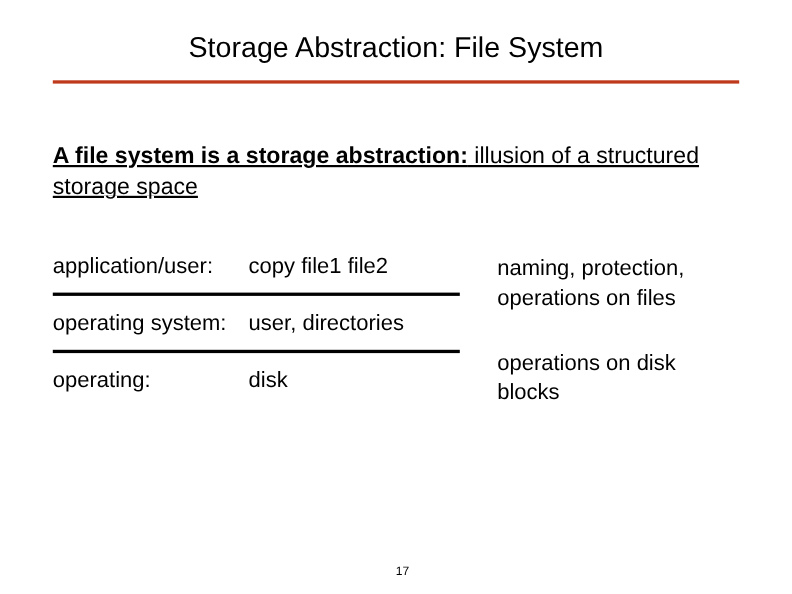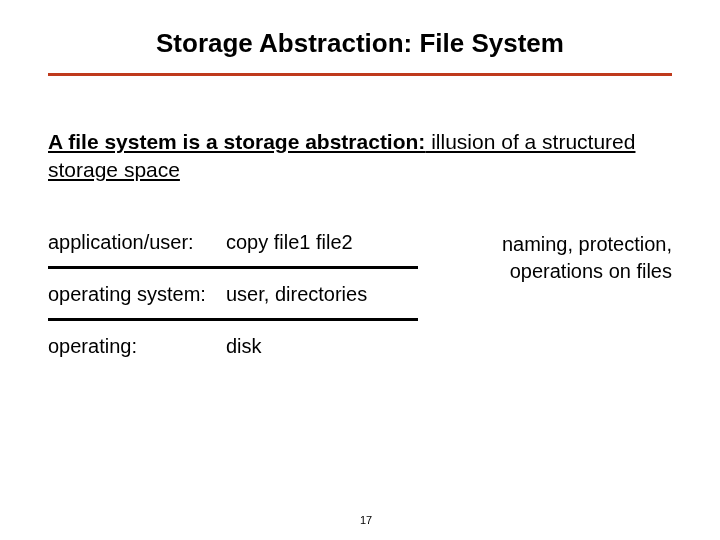--- a/index.html
+++ b/index.html
@@ -1,24 +1,24 @@
 <!DOCTYPE html>
 <html><head>
 <meta charset="utf-8">
 <style>
   * { box-sizing: border-box; margin: 0; padding: 0; }
   html, body { width: 720px; height: 540px; background: #fff; font-family: Arial, Helvetica, sans-serif; color: #000; }
   .slide { width: 720px; height: 540px; position: relative; padding: 28px 48px 0 48px; }
-  .title { font-size: 26px; text-align: center; font-weight: 700; margin-bottom: 14px; }
+  .title { font-size: 26px; text-align: center; font-weight: 400; margin-bottom: 14px; }
   .title-rule { border: none; border-top: 3px solid #bf3a1c; margin-bottom: 52px; }
   .intro { font-size: 21px; line-height: 1.35; margin-bottom: 44px; text-decoration: underline; }
   .intro .bold { font-weight: 700; }
   .body { display: flex; gap: 24px; }
   .left-col { width: 380px; }
-  .right-col { flex: 1; font-size: 20px; line-height: 1.35; padding-top: 2px; text-align: right; }
+  .right-col { flex: 1; font-size: 20px; line-height: 1.35; padding-top: 2px; }
   .row { display: flex; align-items: baseline; font-size: 20px; line-height: 1.35; }
   .row .label { width: 178px; }
   .row .value { }
   .sep { border: none; border-top: 3px solid #000; margin: 10px 0 12px 0; width: 370px; }
   .right-note-1 { margin-bottom: 32px; }
   .page-num { position: absolute; bottom: 14px; left: 0; width: 720px; text-align: center; font-size: 11px; padding-left: 12px; }
 </style>
 </head>
 <body>
 
@@ -43,17 +43,18 @@
       </div>
       <hr class="sep">
       <div class="row">
         <span class="label">operating:</span>
         <span class="value">disk</span>
       </div>
     </div>
 
     <div class="right-col">
       <div class="right-note-1">naming, protection, operations on files</div>
+      <div>operations on disk blocks</div>
     </div>
   </div>
 
   <div class="page-num">17</div>
 </div>
 
 </body></html>

